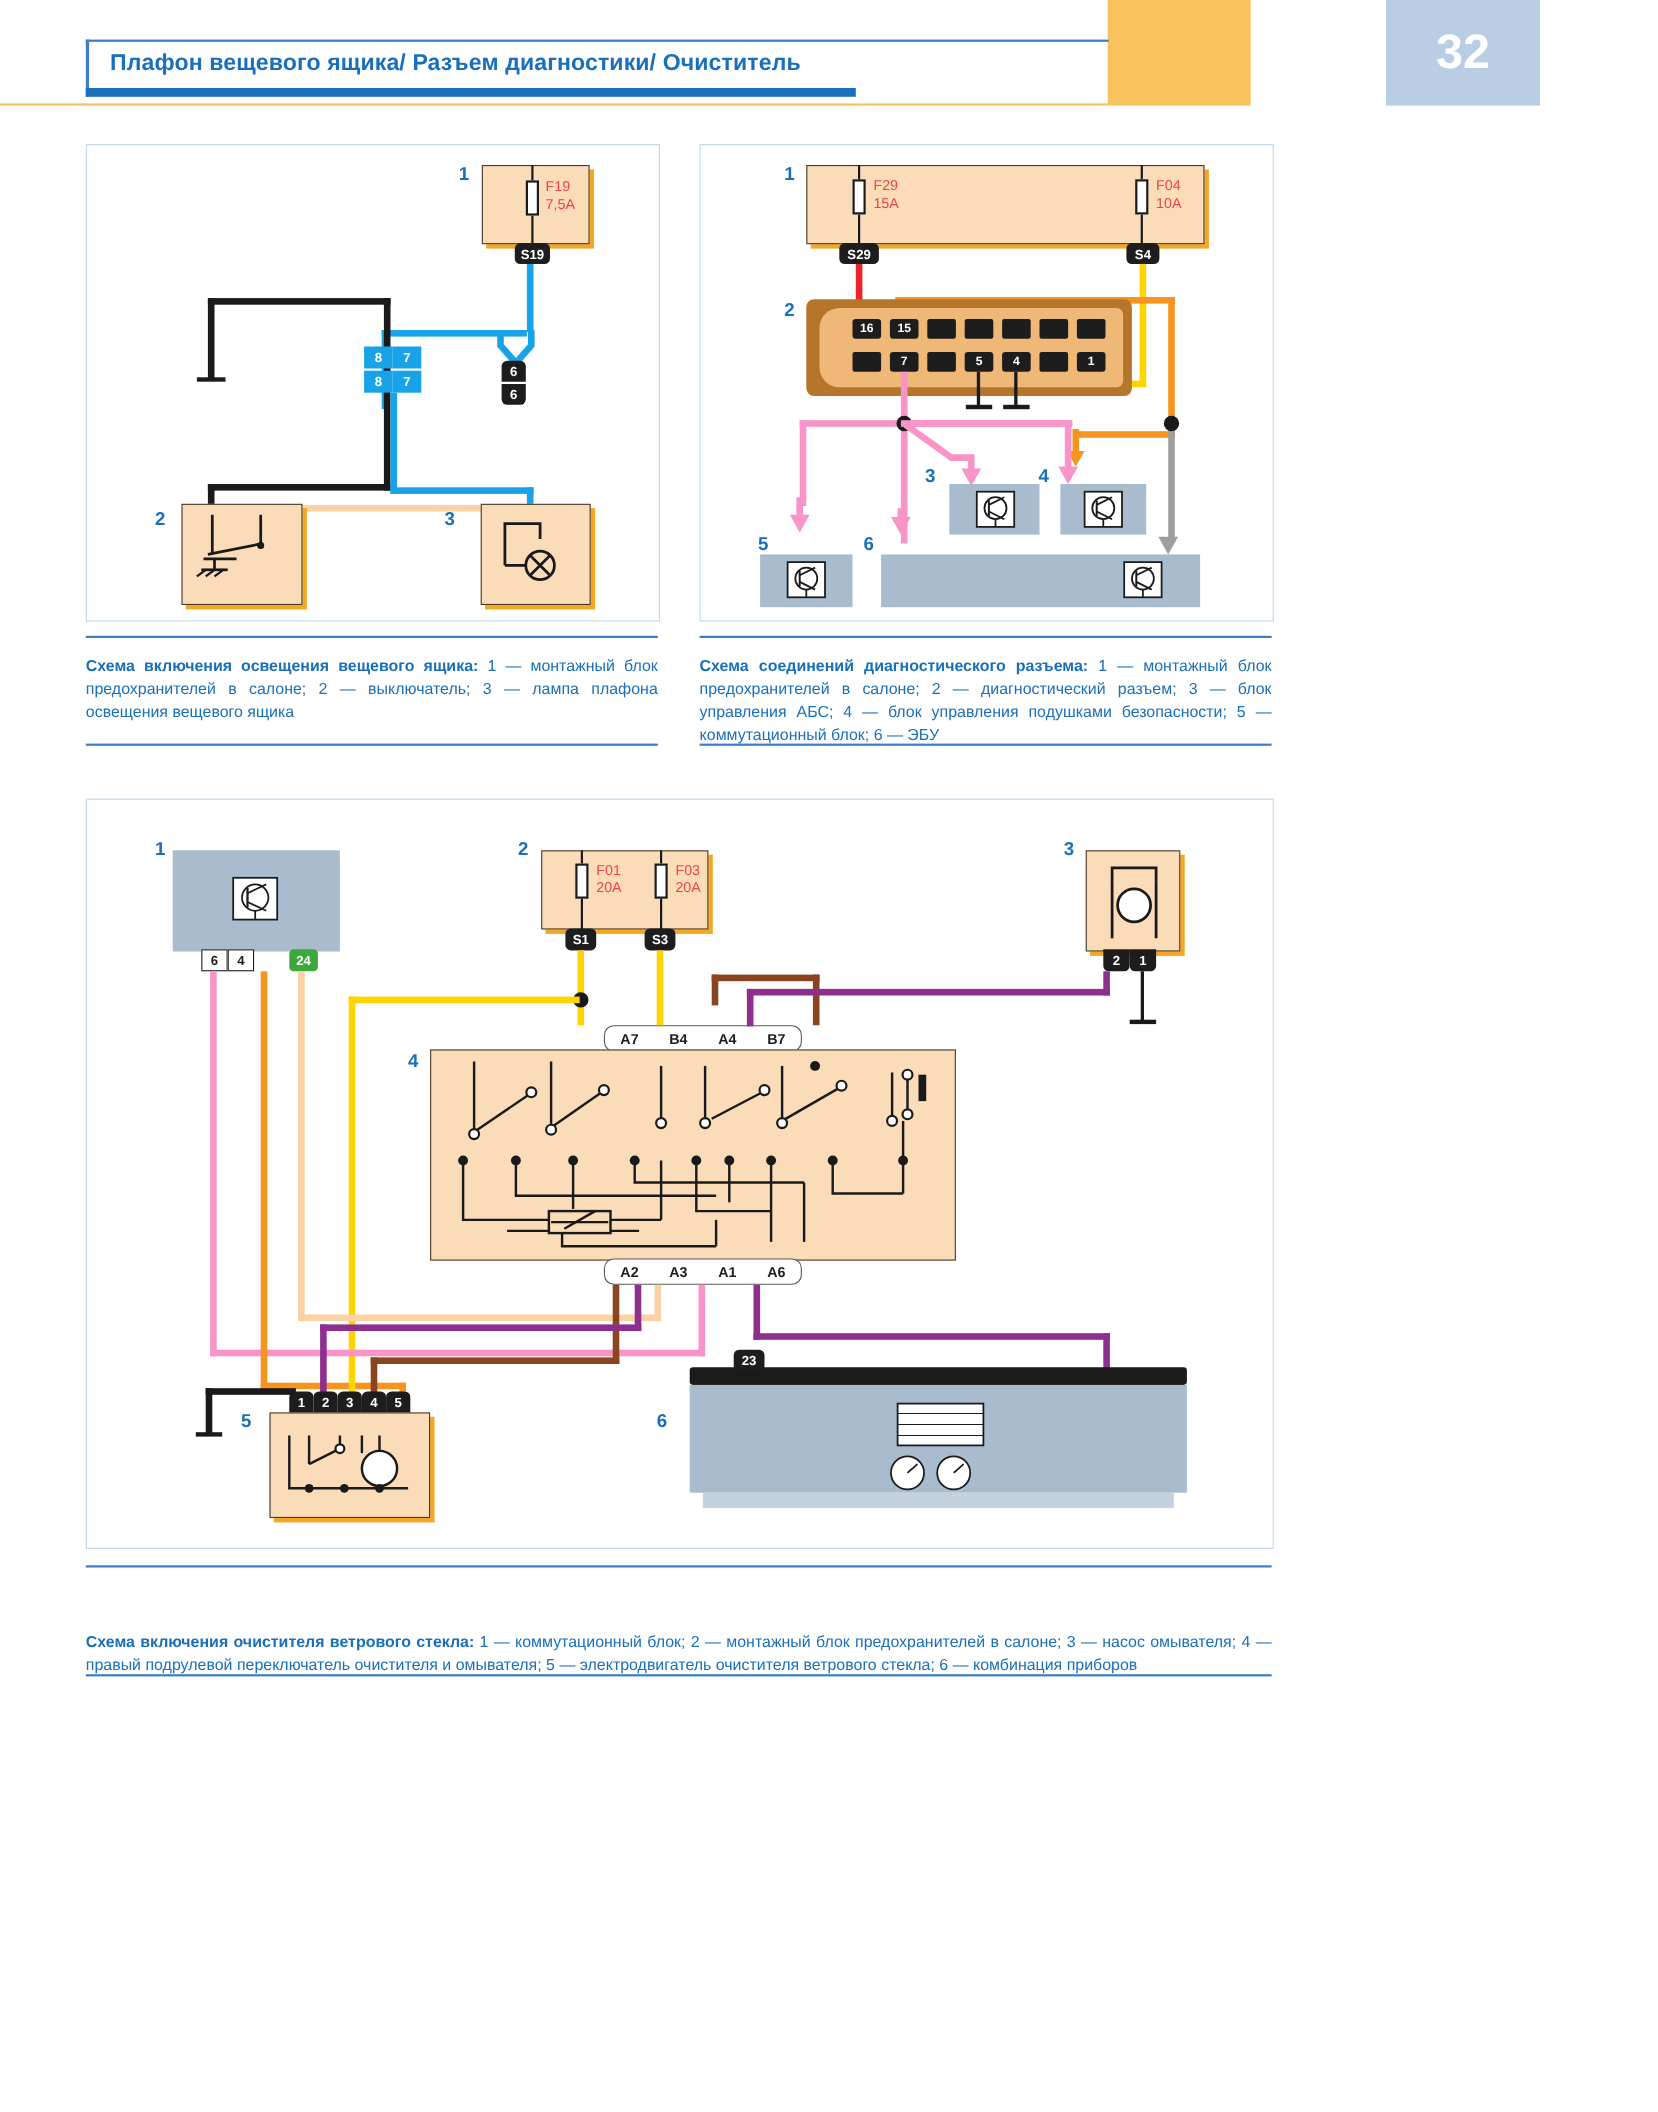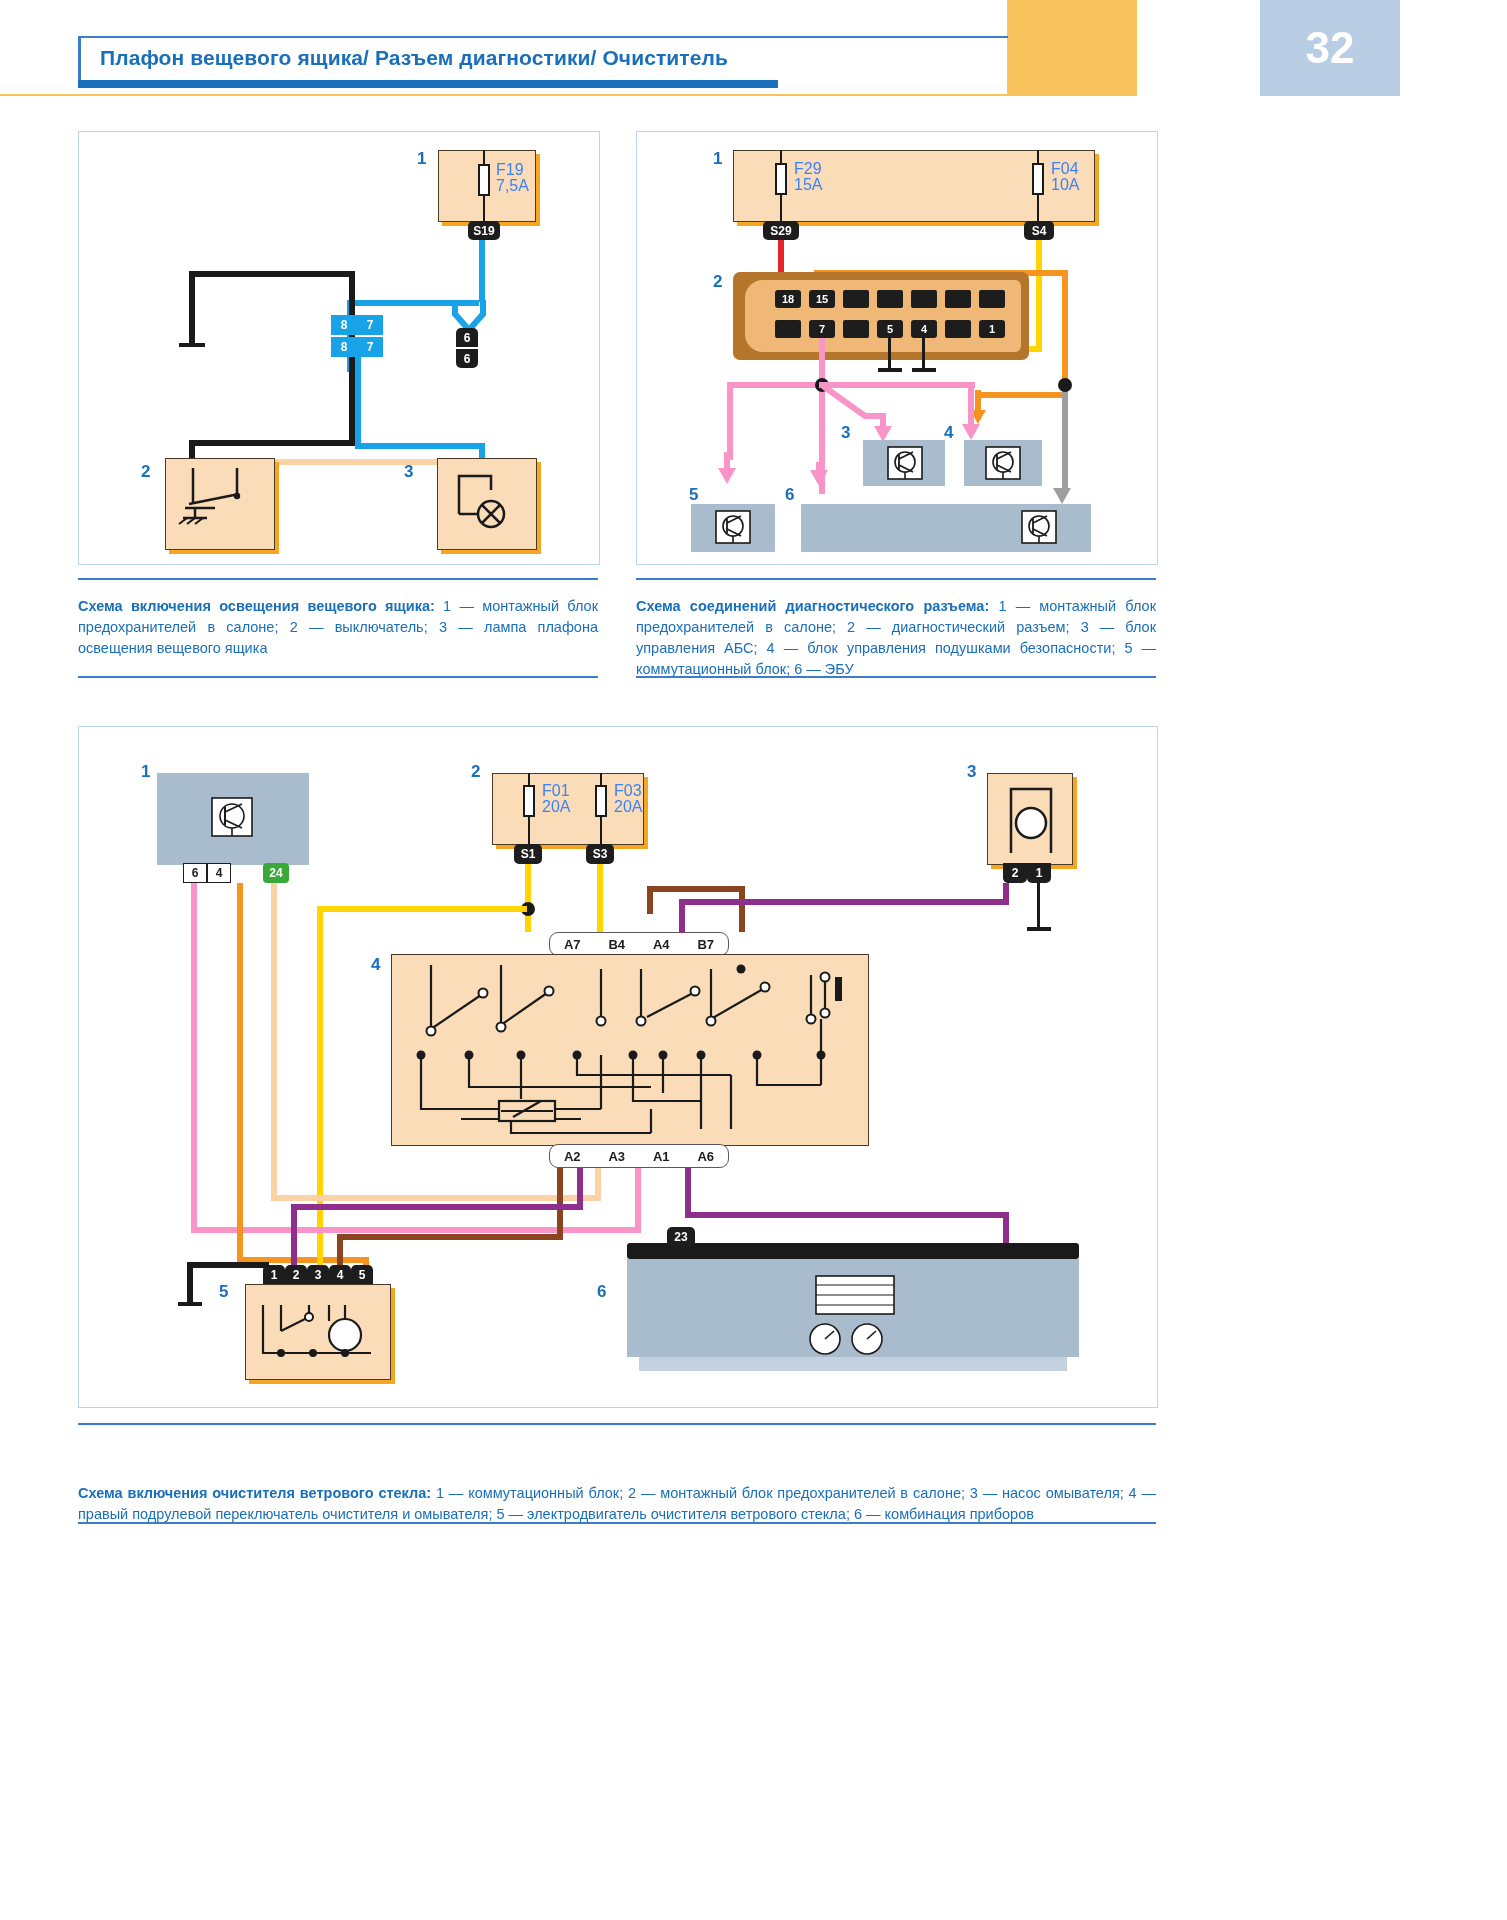--- a/index.html
+++ b/index.html
@@ -26,21 +26,21 @@
 
   
   .caption{position:absolute;color:#1a6fba;font-size:14.5px;line-height:21px;text-align:justify;}
   .caption b{font-weight:bold;}
   .cap-rule{position:absolute;background:#3d7cc9;height:2px;}
 
   
   .fusebox{position:absolute;background:#fadcb9;border:1.5px solid #4a3a28;box-sizing:border-box;}
   .fusebox.shadow{box-shadow:4px 4px 0 0 #f5a623;}
   .fuse-body{position:absolute;background:#ffffff;border:2px solid #1a1a1a;box-sizing:border-box;}
-  .fuse-label{position:absolute;color:#3b82f6;font-size:16px;line-height:16px;white-space:nowrap;}
+  .fuse-label{position:absolute;color:#ef4444;font-size:13px;line-height:16px;white-space:nowrap;}
   .fuse-stem{position:absolute;background:#1a1a1a;width:2px;}
 
   .term{position:absolute;background:#1d1d1d;color:#ffffff;border-radius:5px;
     font-size:12px;font-weight:bold;display:flex;align-items:center;justify-content:center;}
   .term-blue{position:absolute;background:#18a3e8;color:#ffffff;
     font-size:12px;font-weight:bold;display:flex;align-items:center;justify-content:center;}
   .term-green{position:absolute;background:#3aa93a;color:#ffffff;border-radius:4px;
     font-size:12px;font-weight:bold;display:flex;align-items:center;justify-content:center;}
   .term-white{position:absolute;background:#ffffff;border:1.5px solid #1d1d1d;color:#1d1d1d;
     font-size:12px;font-weight:bold;display:flex;align-items:center;justify-content:center;box-sizing:border-box;}
@@ -183,21 +183,21 @@
   <div class="wire" style="left:341px;top:260px;width:90px;height:6px;background:#f5941e;"></div>
   <svg style="left:332px;top:258px;width:20px;height:40px;">
     <polyline points="9,0 9,22" fill="none" stroke="#f5941e" stroke-width="6"></polyline>
     <polygon points="1,20 17,20 9,34" fill="#f5941e"></polygon>
   </svg>
 
   <div class="idx" style="left:76px;top:140px;">2</div>
   <div class="obd-outer" style="left:96px;top:140px;width:296px;height:88px;"></div>
   <div class="obd-inner" style="left:108px;top:148px;width:276px;height:72px;border-radius:18px 6px 6px 18px;"></div>
 
-  <div class="obd-pinlbl" style="left:138px;top:158px;width:26px;height:18px;">18</div>
+  <div class="obd-pinlbl" style="left:138px;top:158px;width:26px;height:18px;">16</div>
   <div class="obd-pinlbl" style="left:172px;top:158px;width:26px;height:18px;">15</div>
   <div class="obd-pin" style="left:206px;top:158px;width:26px;height:18px;"></div>
   <div class="obd-pin" style="left:240px;top:158px;width:26px;height:18px;"></div>
   <div class="obd-pin" style="left:274px;top:158px;width:26px;height:18px;"></div>
   <div class="obd-pin" style="left:308px;top:158px;width:26px;height:18px;"></div>
   <div class="obd-pin" style="left:342px;top:158px;width:26px;height:18px;"></div>
 
   <div class="obd-pin" style="left:138px;top:188px;width:26px;height:18px;"></div>
   <div class="obd-pinlbl" style="left:172px;top:188px;width:26px;height:18px;">7</div>
   <div class="obd-pin" style="left:206px;top:188px;width:26px;height:18px;"></div>

